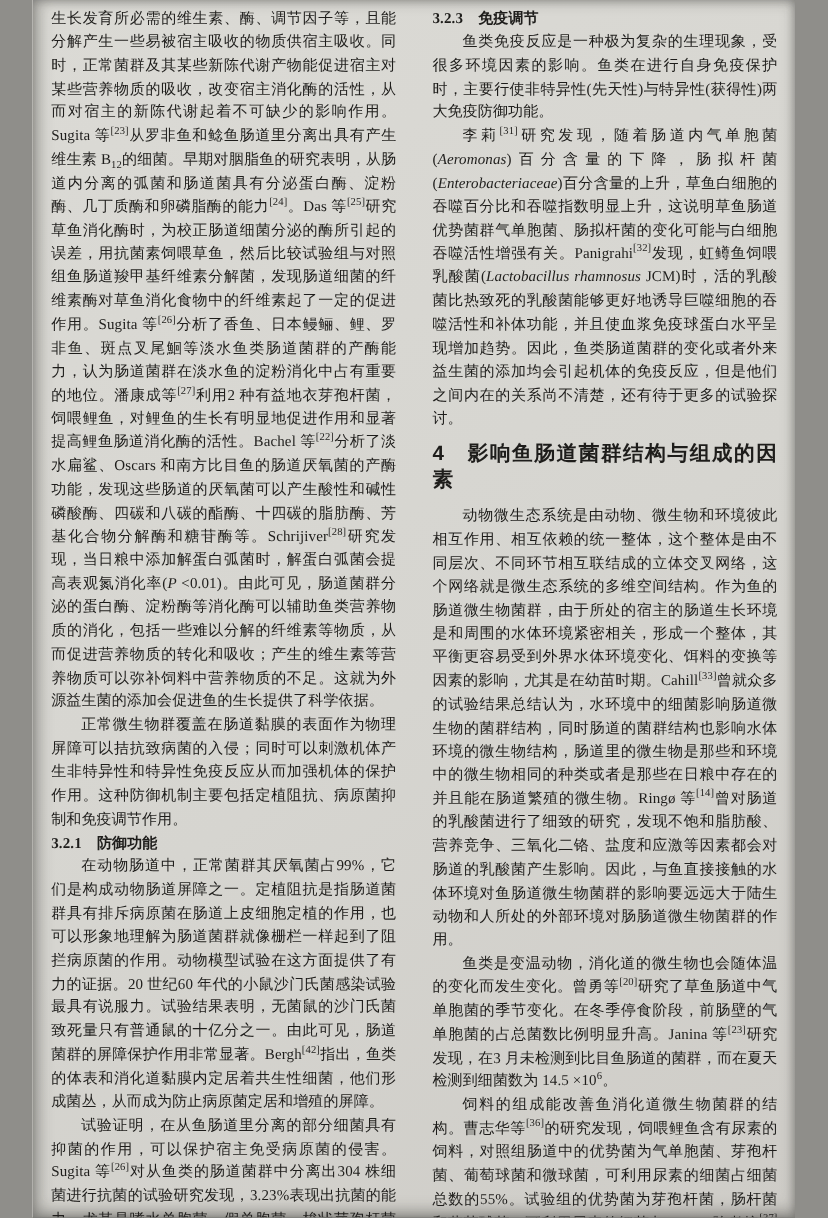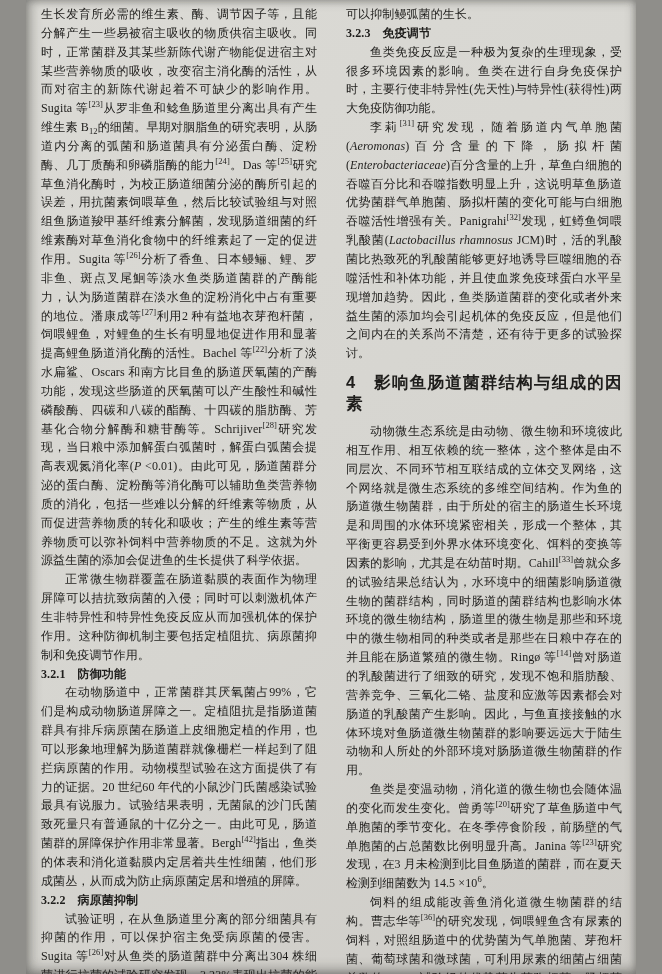--- a/index.html
+++ b/index.html
@@ -51,25 +51,23 @@
 </head>
 <body>
 
 <div class="page">
   <div class="columns">
     <div class="col">
         <div class="para"><span>生长发育所必需的维生素、酶、调节因子等，且能分解产生一些易被宿主吸收的物质供宿主吸收。同时，正常菌群及其某些新陈代谢产物能促进宿主对某些营养物质的吸收，改变宿主消化酶的活性，从而对宿主的新陈代谢起着不可缺少的影响作用。Sugita 等</span><sup>[23]</sup><span>从罗非鱼和鲶鱼肠道里分离出具有产生维生素 B</span><sub>12</sub><span>的细菌。早期对胭脂鱼的研究表明，从肠道内分离的弧菌和肠道菌具有分泌蛋白酶、淀粉酶、几丁质酶和卵磷脂酶的能力</span><sup>[24]</sup><span>。Das 等</span><sup>[25]</sup><span>研究草鱼消化酶时，为校正肠道细菌分泌的酶所引起的误差，用抗菌素饲喂草鱼，然后比较试验组与对照组鱼肠道羧甲基纤维素分解菌，发现肠道细菌的纤维素酶对草鱼消化食物中的纤维素起了一定的促进作用。Sugita 等</span><sup>[26]</sup><span>分析了香鱼、日本鳗鲡、鲤、罗非鱼、斑点叉尾鮰等淡水鱼类肠道菌群的产酶能力，认为肠道菌群在淡水鱼的淀粉消化中占有重要的地位。潘康成等</span><sup>[27]</sup><span>利用2 种有益地衣芽孢杆菌，饲喂鲤鱼，对鲤鱼的生长有明显地促进作用和显著提高鲤鱼肠道消化酶的活性。Bachel 等</span><sup>[22]</sup><span>分析了淡水扁鲨、Oscars 和南方比目鱼的肠道厌氧菌的产酶功能，发现这些肠道的厌氧菌可以产生酸性和碱性磷酸酶、四碳和八碳的酯酶、十四碳的脂肪酶、芳基化合物分解酶和糖苷酶等。Schrijiver</span><sup>[28]</sup><span>研究发现，当日粮中添加解蛋白弧菌时，解蛋白弧菌会提高表观氮消化率(</span><i>P</i><span> &lt;0.01)。由此可见，肠道菌群分泌的蛋白酶、淀粉酶等消化酶可以辅助鱼类营养物质的消化，包括一些难以分解的纤维素等物质，从而促进营养物质的转化和吸收；产生的维生素等营养物质可以弥补饲料中营养物质的不足。这就为外源益生菌的添加会促进鱼的生长提供了科学依据。</span></div>
         <div class="para indent"><span>正常微生物群覆盖在肠道黏膜的表面作为物理屏障可以拮抗致病菌的入侵；同时可以刺激机体产生非特异性和特异性免疫反应从而加强机体的保护作用。这种防御机制主要包括定植阻抗、病原菌抑制和免疫调节作用。</span></div>
         <div class="heading2"><span>3.2.1　防御功能</span></div>
         <div class="para indent"><span>在动物肠道中，正常菌群其厌氧菌占99%，它们是构成动物肠道屏障之一。定植阻抗是指肠道菌群具有排斥病原菌在肠道上皮细胞定植的作用，也可以形象地理解为肠道菌群就像栅栏一样起到了阻拦病原菌的作用。动物模型试验在这方面提供了有力的证据。20 世纪60 年代的小鼠沙门氏菌感染试验最具有说服力。试验结果表明，无菌鼠的沙门氏菌致死量只有普通鼠的十亿分之一。由此可见，肠道菌群的屏障保护作用非常显著。Bergh</span><sup>[42]</sup><span>指出，鱼类的体表和消化道黏膜内定居着共生性细菌，他们形成菌丛，从而成为防止病原菌定居和增殖的屏障。</span></div>
-        <div class="heading2"><span>3.2.2　病原菌抑制</span></div>
         <div class="para indent"><span>试验证明，在从鱼肠道里分离的部分细菌具有抑菌的作用，可以保护宿主免受病原菌的侵害。Sugita 等</span><sup>[26]</sup><span>对从鱼类的肠道菌群中分离出304 株细菌进行抗菌的试验研究发现，3.23%表现出抗菌的能力，尤其是嗜水单胞菌、假单胞菌、梭状芽孢杆菌的几个菌株可以抑制7～12 个靶菌株。在此基础上的抗菌效果显示，抗菌活力随鱼的种类、采样时间、部位而有差别，同时这些抗菌物质对肠道菌群的组成也有影响。Olsson</span></div>
       </div>
     <div class="col">
-        <div class="para"><span>可以抑制鳗弧菌的生长。</span></div>
         <div class="heading2"><span>3.2.3　免疫调节</span></div>
         <div class="para indent"><span>鱼类免疫反应是一种极为复杂的生理现象，受很多环境因素的影响。鱼类在进行自身免疫保护时，主要行使非特异性(先天性)与特异性(获得性)两大免疫防御功能。</span></div>
         <div class="para indent"><span>李莉</span><sup>[31]</sup><span>研究发现，随着肠道内气单胞菌(</span><i>Aeromonas</i><span>)百分含量的下降，肠拟杆菌(</span><i>Enterobacteriaceae</i><span>)百分含量的上升，草鱼白细胞的吞噬百分比和吞噬指数明显上升，这说明草鱼肠道优势菌群气单胞菌、肠拟杆菌的变化可能与白细胞吞噬活性增强有关。Panigrahi</span><sup>[32]</sup><span>发现，虹鳟鱼饲喂乳酸菌(</span><i>Lactobacillus rhamnosus</i><span> JCM)时，活的乳酸菌比热致死的乳酸菌能够更好地诱导巨噬细胞的吞噬活性和补体功能，并且使血浆免疫球蛋白水平呈现增加趋势。因此，鱼类肠道菌群的变化或者外来益生菌的添加均会引起机体的免疫反应，但是他们之间内在的关系尚不清楚，还有待于更多的试验探讨。</span></div>
         <div class="heading1"><span>4　影响鱼肠道菌群结构与组成的因素</span></div>
         <div class="para indent"><span>动物微生态系统是由动物、微生物和环境彼此相互作用、相互依赖的统一整体，这个整体是由不同层次、不同环节相互联结成的立体交叉网络，这个网络就是微生态系统的多维空间结构。作为鱼的肠道微生物菌群，由于所处的宿主的肠道生长环境是和周围的水体环境紧密相关，形成一个整体，其平衡更容易受到外界水体环境变化、饵料的变换等因素的影响，尤其是在幼苗时期。Cahill</span><sup>[33]</sup><span>曾就众多的试验结果总结认为，水环境中的细菌影响肠道微生物的菌群结构，同时肠道的菌群结构也影响水体环境的微生物结构，肠道里的微生物是那些和环境中的微生物相同的种类或者是那些在日粮中存在的并且能在肠道繁殖的微生物。Ringø 等</span><sup>[14]</sup><span>曾对肠道的乳酸菌进行了细致的研究，发现不饱和脂肪酸、营养竞争、三氧化二铬、盐度和应激等因素都会对肠道的乳酸菌产生影响。因此，与鱼直接接触的水体环境对鱼肠道微生物菌群的影响要远远大于陆生动物和人所处的外部环境对肠肠道微生物菌群的作用。</span></div>
         <div class="para indent"><span>鱼类是变温动物，消化道的微生物也会随体温的变化而发生变化。曾勇等</span><sup>[20]</sup><span>研究了草鱼肠道中气单胞菌的季节变化。在冬季停食阶段，前肠壁的气单胞菌的占总菌数比例明显升高。Janina 等</span><sup>[23]</sup><span>研究发现，在3 月未检测到比目鱼肠道的菌群，而在夏天检测到细菌数为 14.5 ×10</span><sup>6</sup><span>。</span></div>
         <div class="para indent"><span>饲料的组成能改善鱼消化道微生物菌群的结构。曹志华等</span><sup>[36]</sup><span>的研究发现，饲喂鲤鱼含有尿素的饲料，对照组肠道中的优势菌为气单胞菌、芽孢杆菌、葡萄球菌和微球菌，可利用尿素的细菌占细菌总数的55%。试验组的优势菌为芽孢杆菌，肠杆菌和葡萄球菌，可利用尿素的细菌占 85%。陈孝煊</span><sup>[37]</sup><span>的研究发现，饱食状态下草鱼的肠道菌的平均为8.7 ×10</span><sup>7</sup><span> cfu/g，空肠状态下为7.29 ×10</span><sup>6</sup><span> cfu/g，差异显著。</span></div>
         <div class="para indent"><span>在正常生理条件下，肠道正常的菌群会发生变化；在病理条件下，肠道菌群的变化往往是病因或结果。在发病的时候，条件致病菌大量繁殖，会导致肠道菌群的平衡失调，进而导致整个病情的恶化。蒋长苗等</span></div>
       </div>
   </div>

